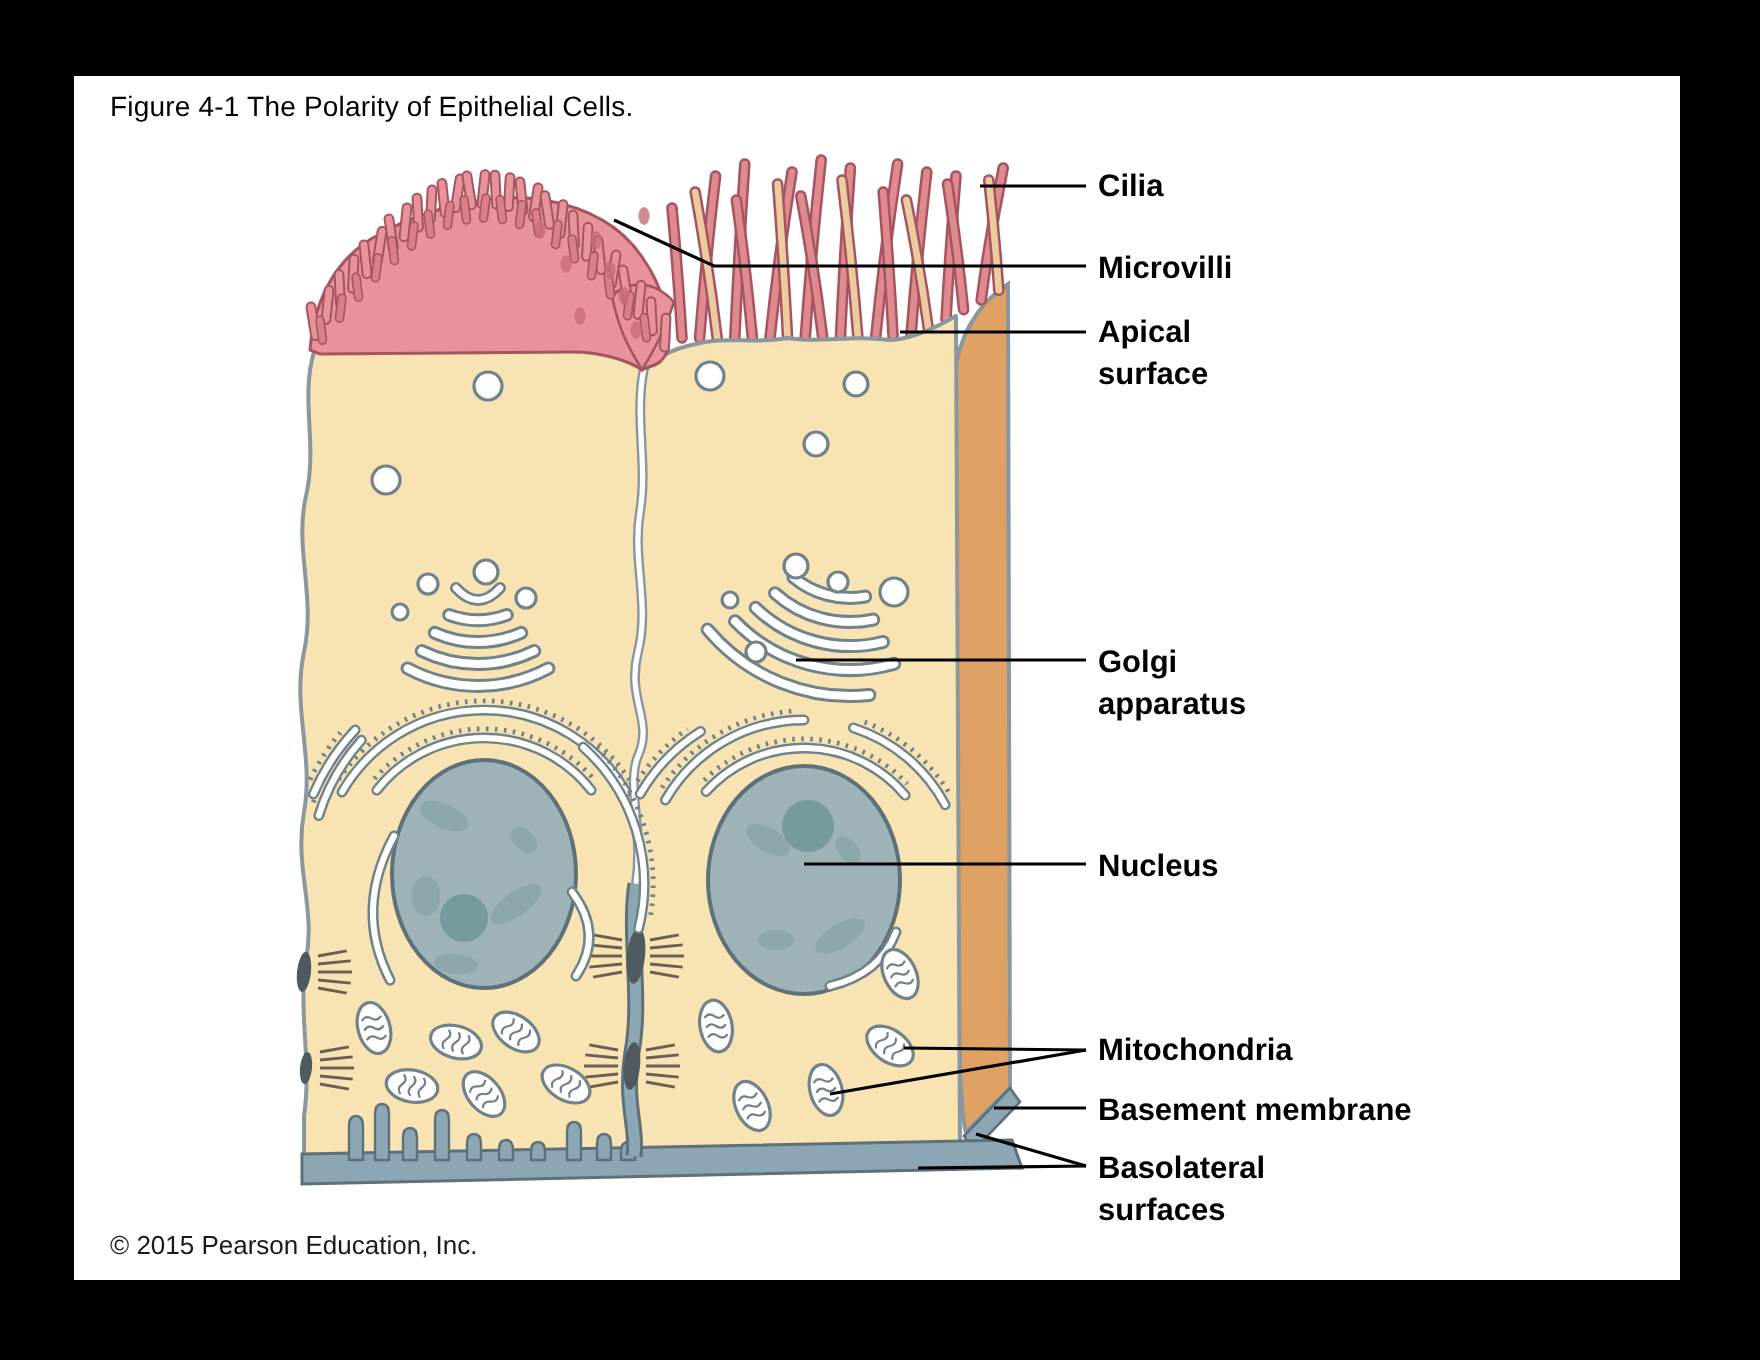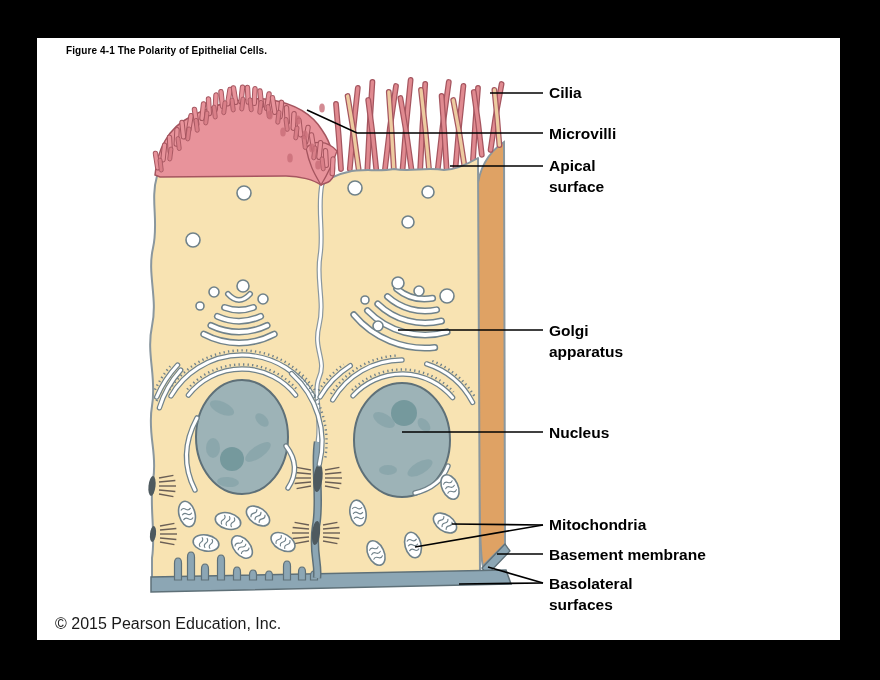--- a/index.html
+++ b/index.html
@@ -1,22 +1,22 @@
 <!DOCTYPE html>
 <html><head>
 <meta charset="utf-8">
 <style>
   html,body{margin:0;padding:0}
   body{width:880px;height:680px;background:#000;position:relative;overflow:hidden;
        font-family:"Liberation Sans",sans-serif}
   .page{position:absolute;left:37px;top:38px;width:803px;height:602px;background:#fff}
   svg.art{position:absolute;left:0;top:0}
-  .fig-title{position:absolute;left:66px;top:45px;font-size:10px;font-weight:bold;color:#000;
+  .fig-title{position:absolute;left:55px;top:45px;font-size:14px;font-weight:normal;color:#000;
              letter-spacing:.1px}
-  .copyright{position:absolute;left:55px;top:615px;font-size:16px;color:#1a1a1a}
+  .copyright{position:absolute;left:55px;top:615px;font-size:13px;color:#1a1a1a}
   text.lbl{font-family:"Liberation Sans",sans-serif;font-weight:bold;font-size:15.5px}
   .leader{stroke:#000;stroke-width:1.6;fill:none}
 </style>
 </head>
 <body>
 
 <div class="page"></div>
 
 <svg class="art" width="880" height="680" viewBox="0 0 880 680">
 

